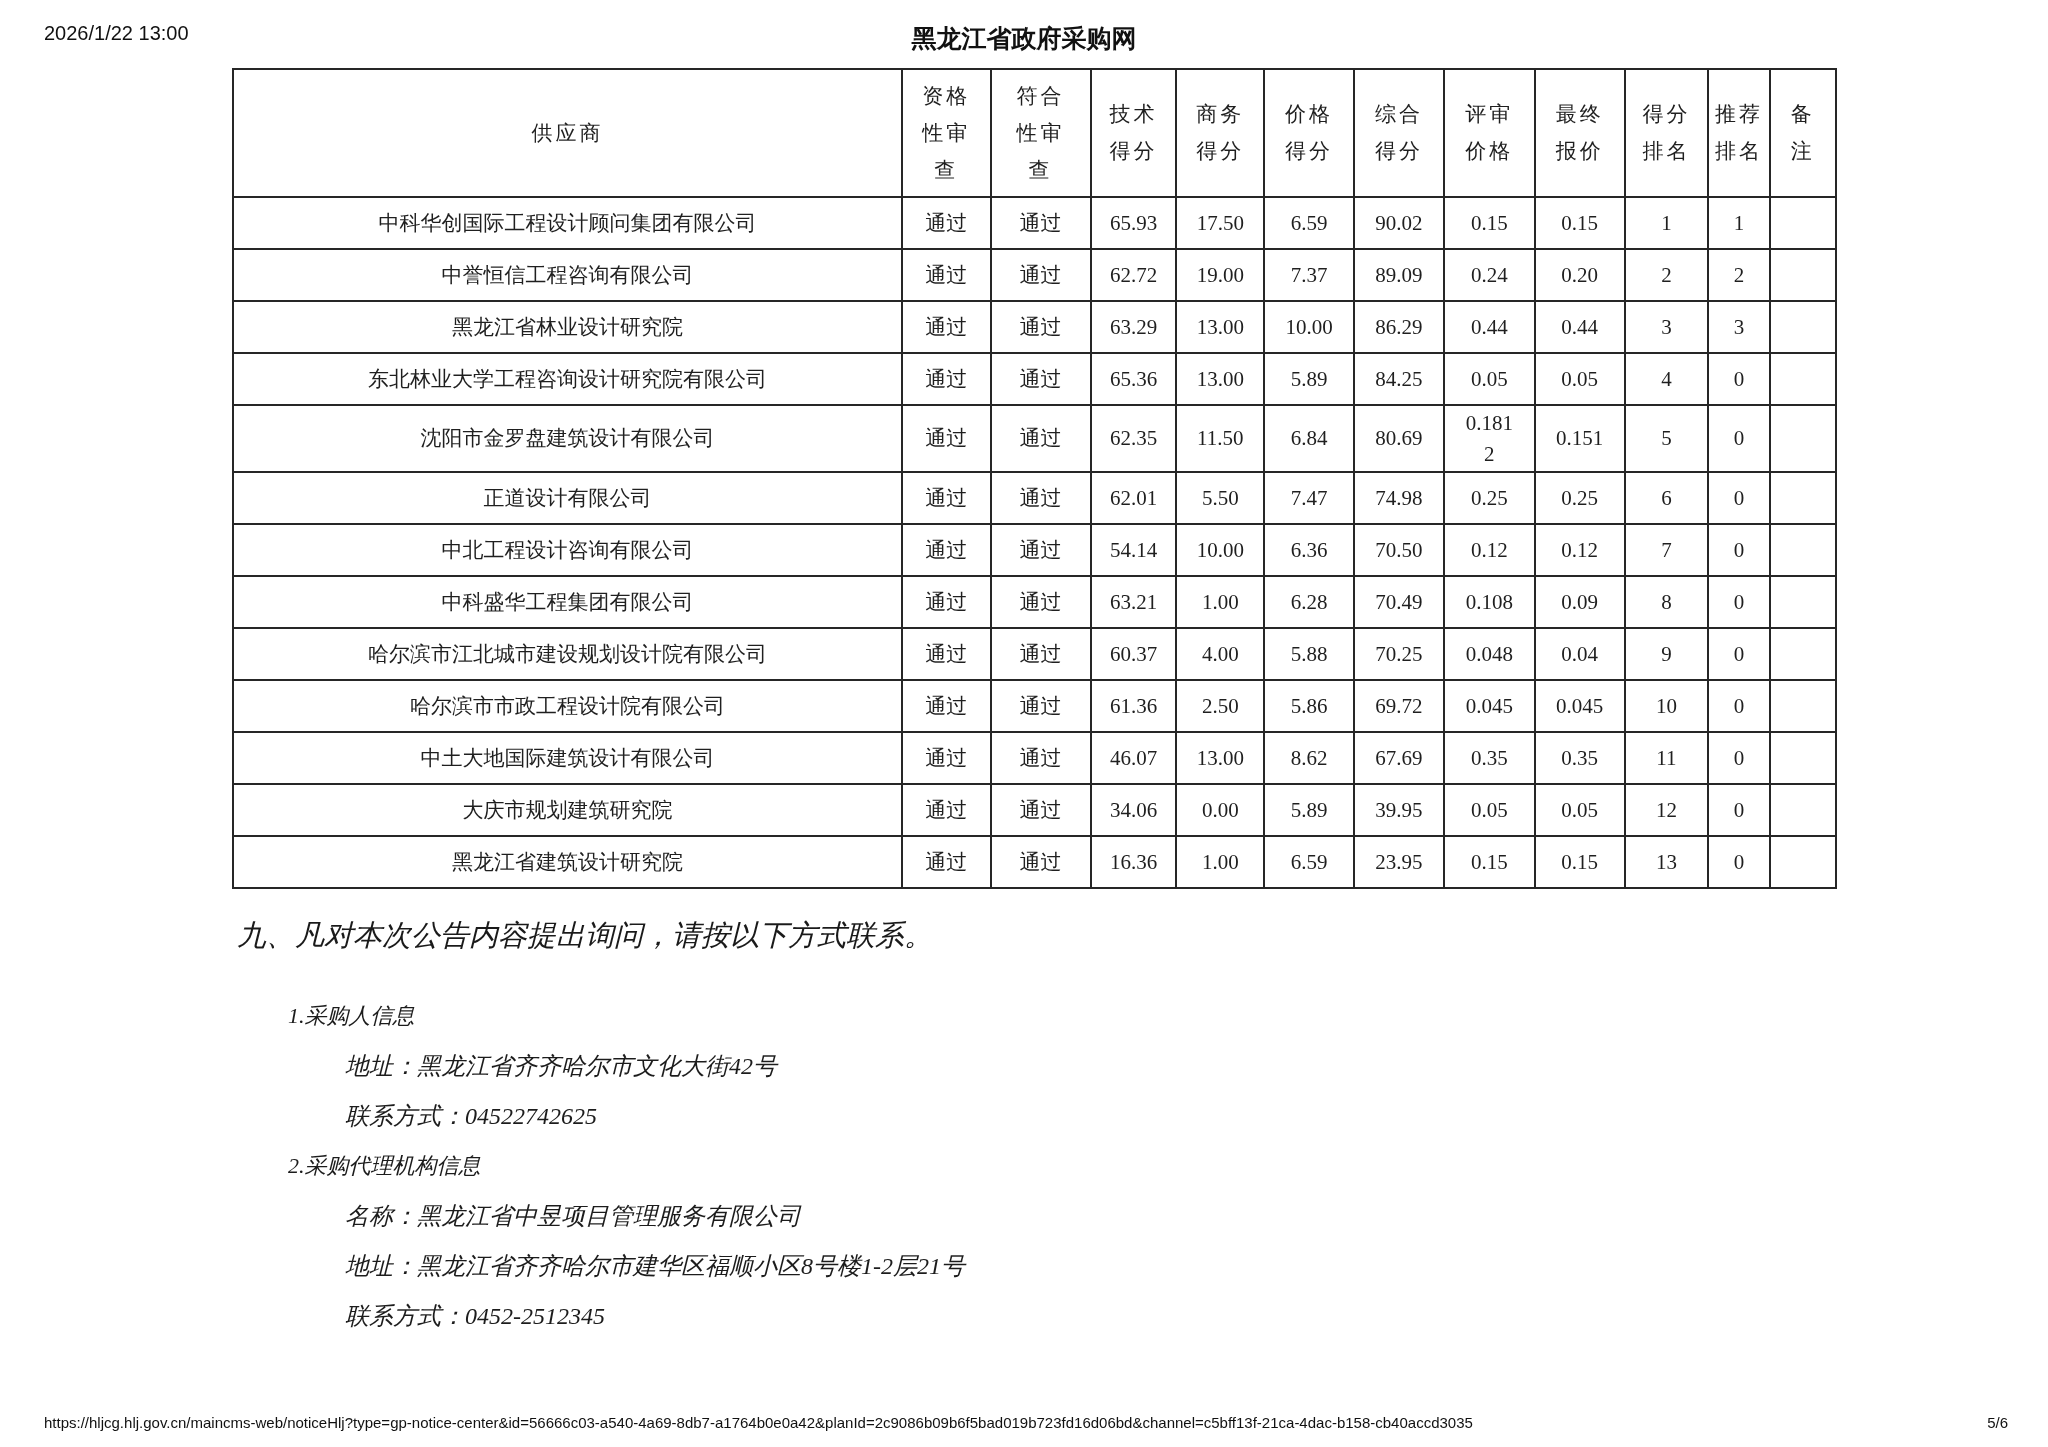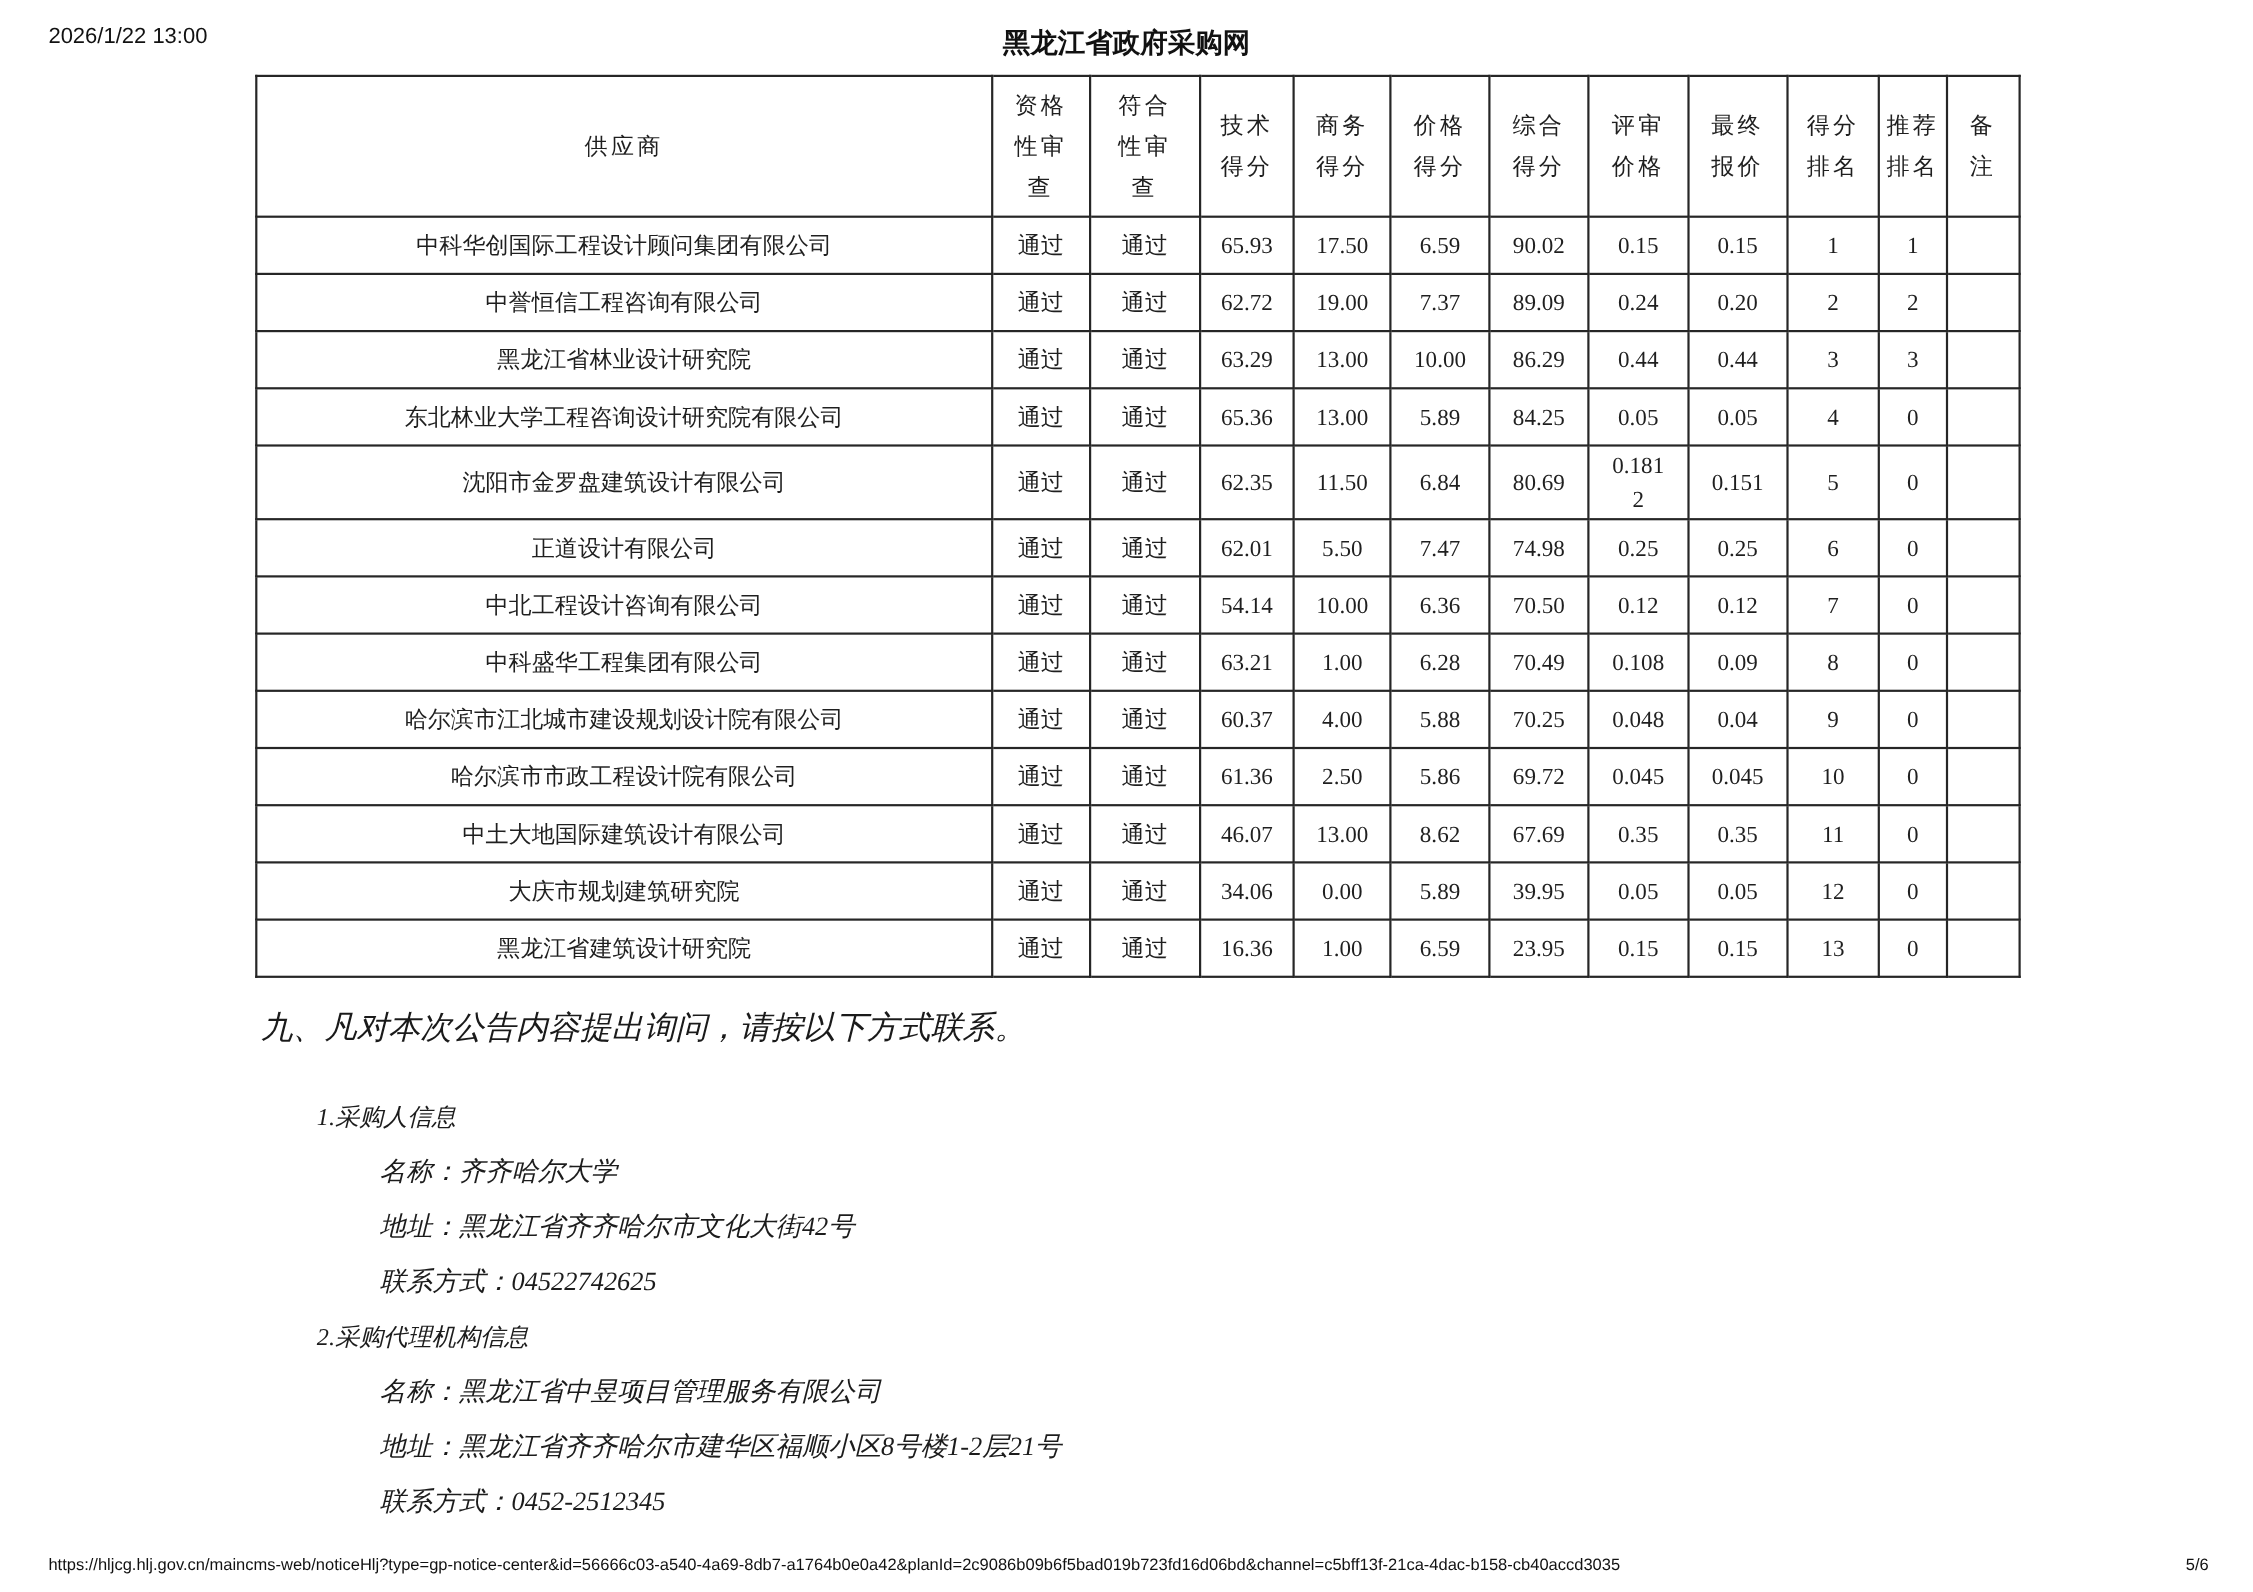--- a/index.html
+++ b/index.html
@@ -346,23 +346,20 @@
           <td class="col-remark"><span class="cellv"></span></td>
         </tr>
       </tbody>
   </table>
 
   <div class="section">
     <div class="sec-heading">九、凡对本次公告内容提出询问，请按以下方式联系。</div>
 
     <div class="sub-title">1.采购人信息</div>
     <div class="detail-line">
-      <span>名称：</span><span>齐齐哈尔大学</span>
-    </div>
-    <div class="detail-line">
       <span>地址：</span><span>黑龙江省齐齐哈尔市文化大街42号</span>
     </div>
     <div class="detail-line">
       <span>联系方式：</span><span>04522742625</span>
     </div>
 
     <div class="sub-title second">2.采购代理机构信息</div>
     <div class="detail-line">
       <span>名称：</span><span>黑龙江省中昱项目管理服务有限公司</span>
     </div>

